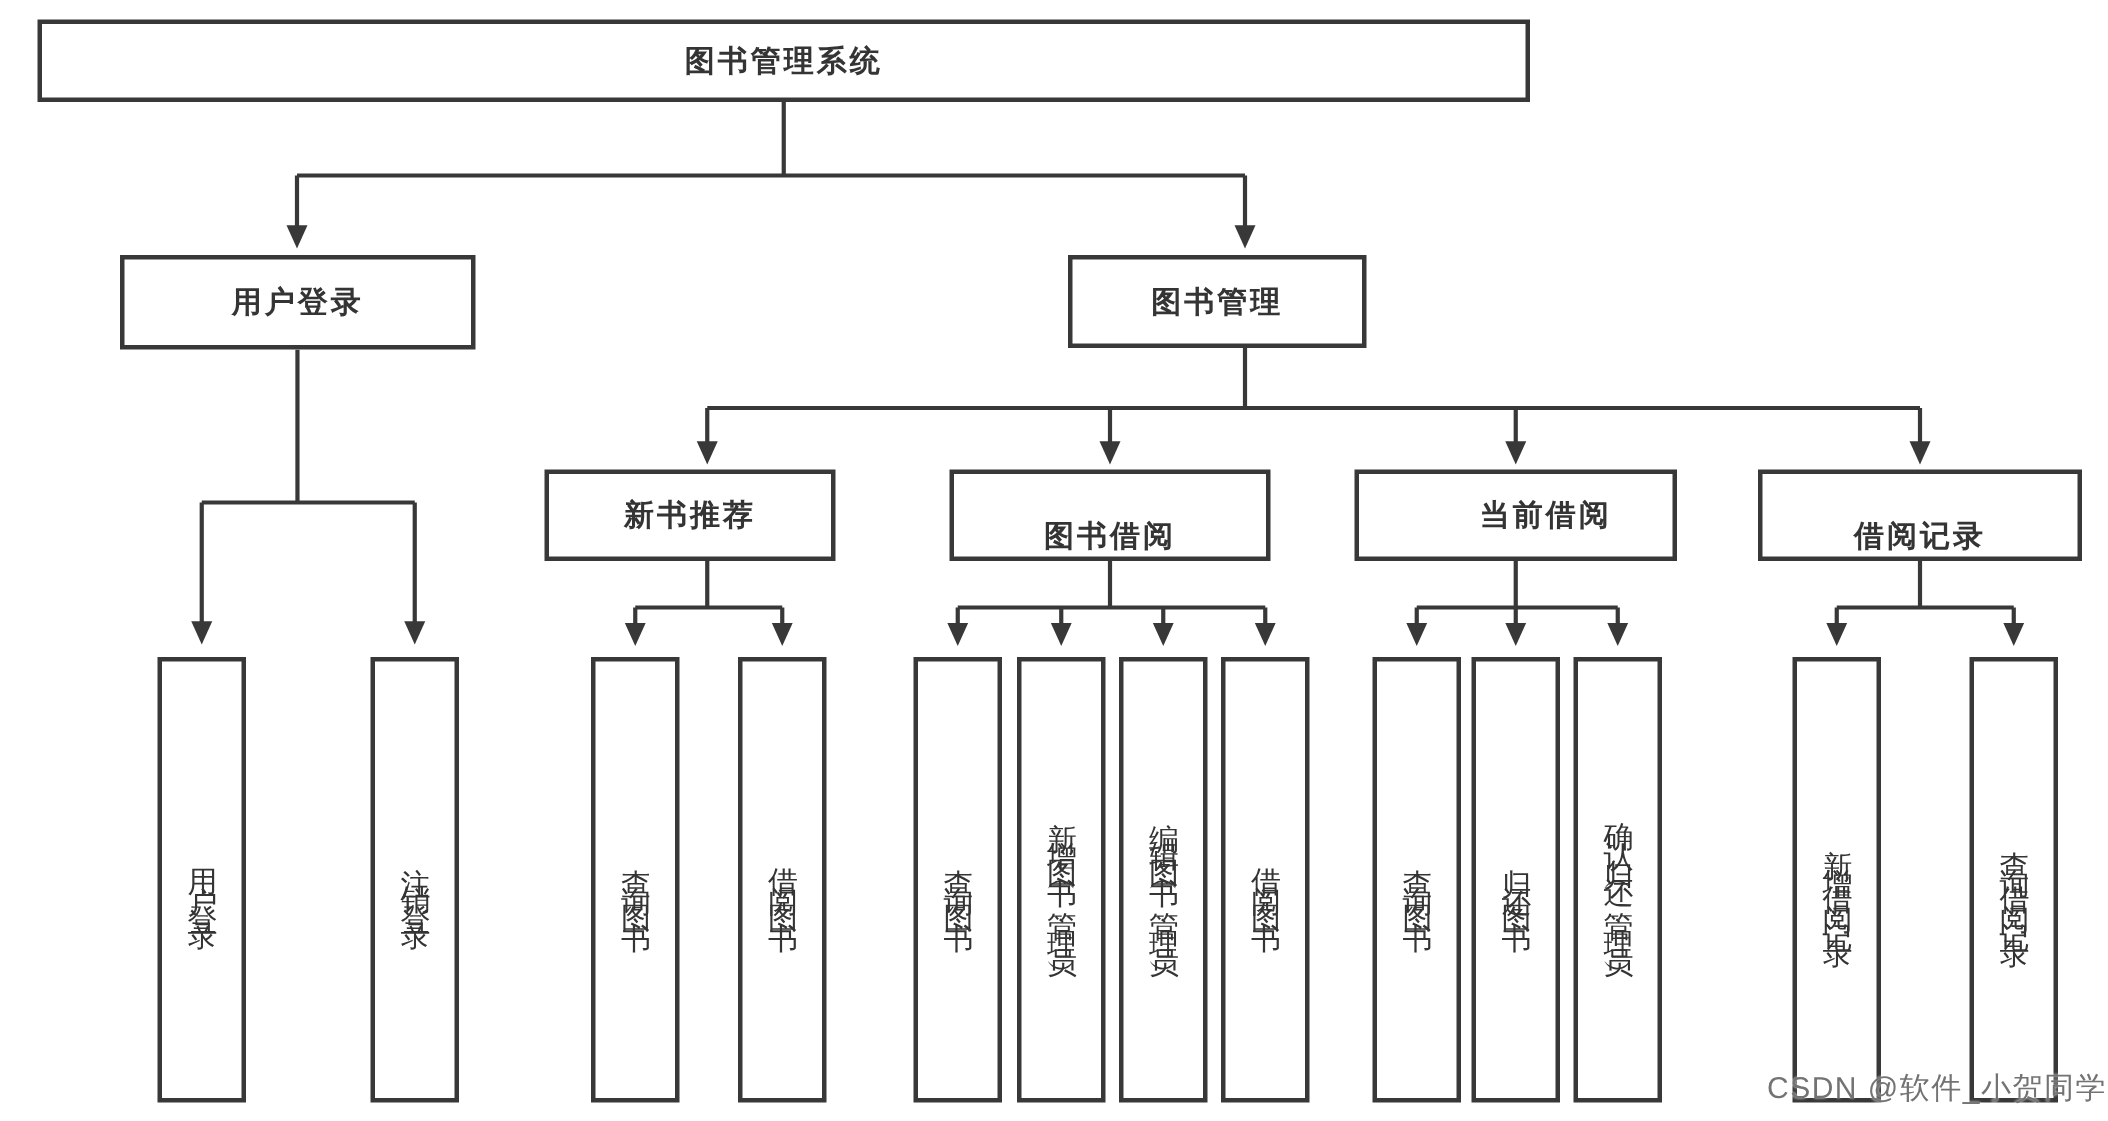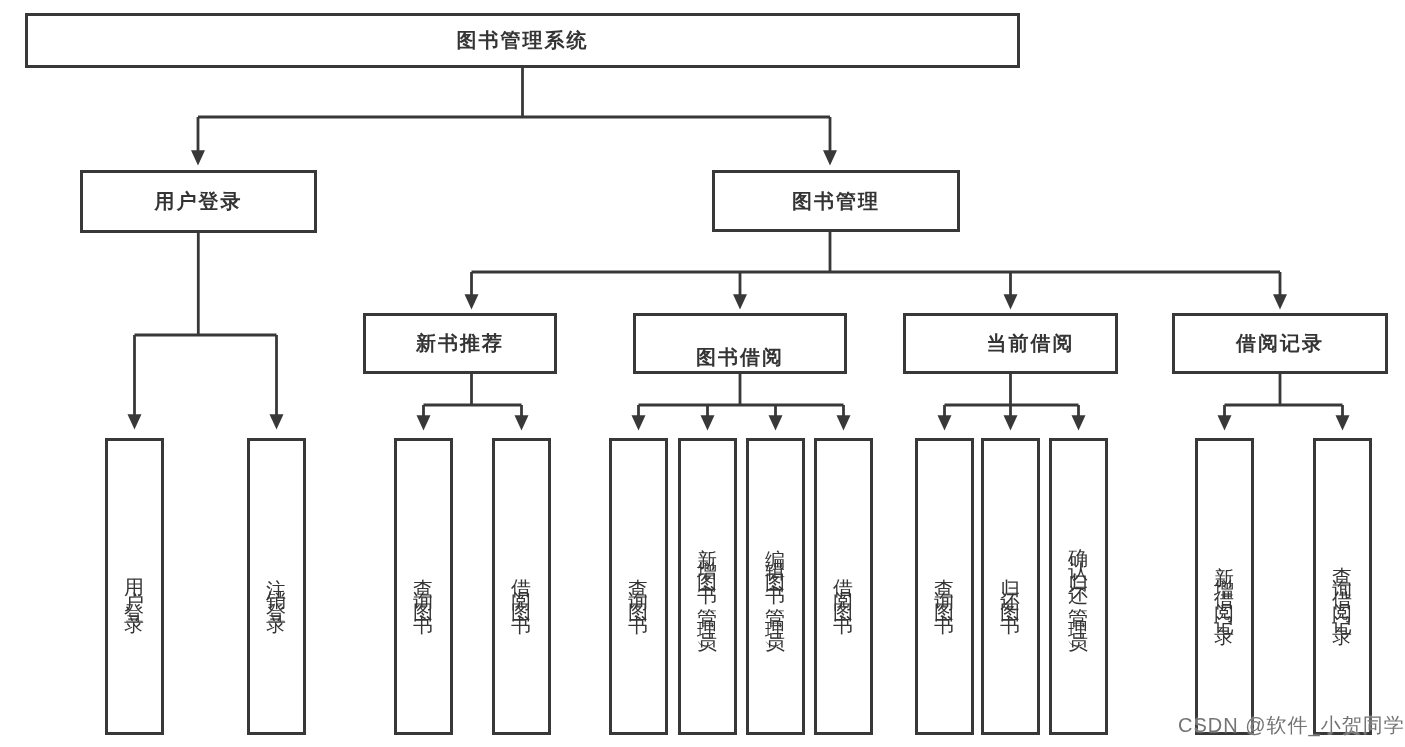--- a/index.html
+++ b/index.html
@@ -101,34 +101,34 @@
     </g>
   </svg>
 
   <div class="box" style="left:25px;top:13px;width:995px;height:55px;">
     <span>图书管理系统</span>
   </div>
 
   <div class="box" style="left:80px;top:170px;width:237px;height:63px;">
     <span>用户登录</span>
   </div>
-  <div class="box" style="left:712px;top:170px;width:248px;height:62px;">
+  <div class="box" style="left:712px;top:170px;width:199px;height:62px;">
     <span>图书管理</span>
   </div>
 
   <div class="box" style="left:363px;top:313px;width:194px;height:61px;">
     <span>新书推荐</span>
   </div>
   <div class="box" style="left:633px;top:313px;width:214px;height:61px;align-items:flex-end;">
     <span>图书借阅</span>
   </div>
   <div class="box" style="left:903px;top:313px;width:215px;height:61px;padding-left:40px;">
     <span>当前借阅</span>
   </div>
-  <div class="box" style="left:1172px;top:313px;width:216px;height:61px;">
+  <div class="box" style="left:1172px;top:313px;width:216px;height:61px;align-items:flex-end;">
     <span>借阅记录</span>
   </div>
 
   <div class="leaf" style="left:105px;top:438px;width:59px;height:297px;">
     <span class="vtext">用户登录</span>
   </div>
   <div class="leaf" style="left:247px;top:438px;width:59px;height:297px;">
     <span class="vtext">注销登录</span>
   </div>
 

